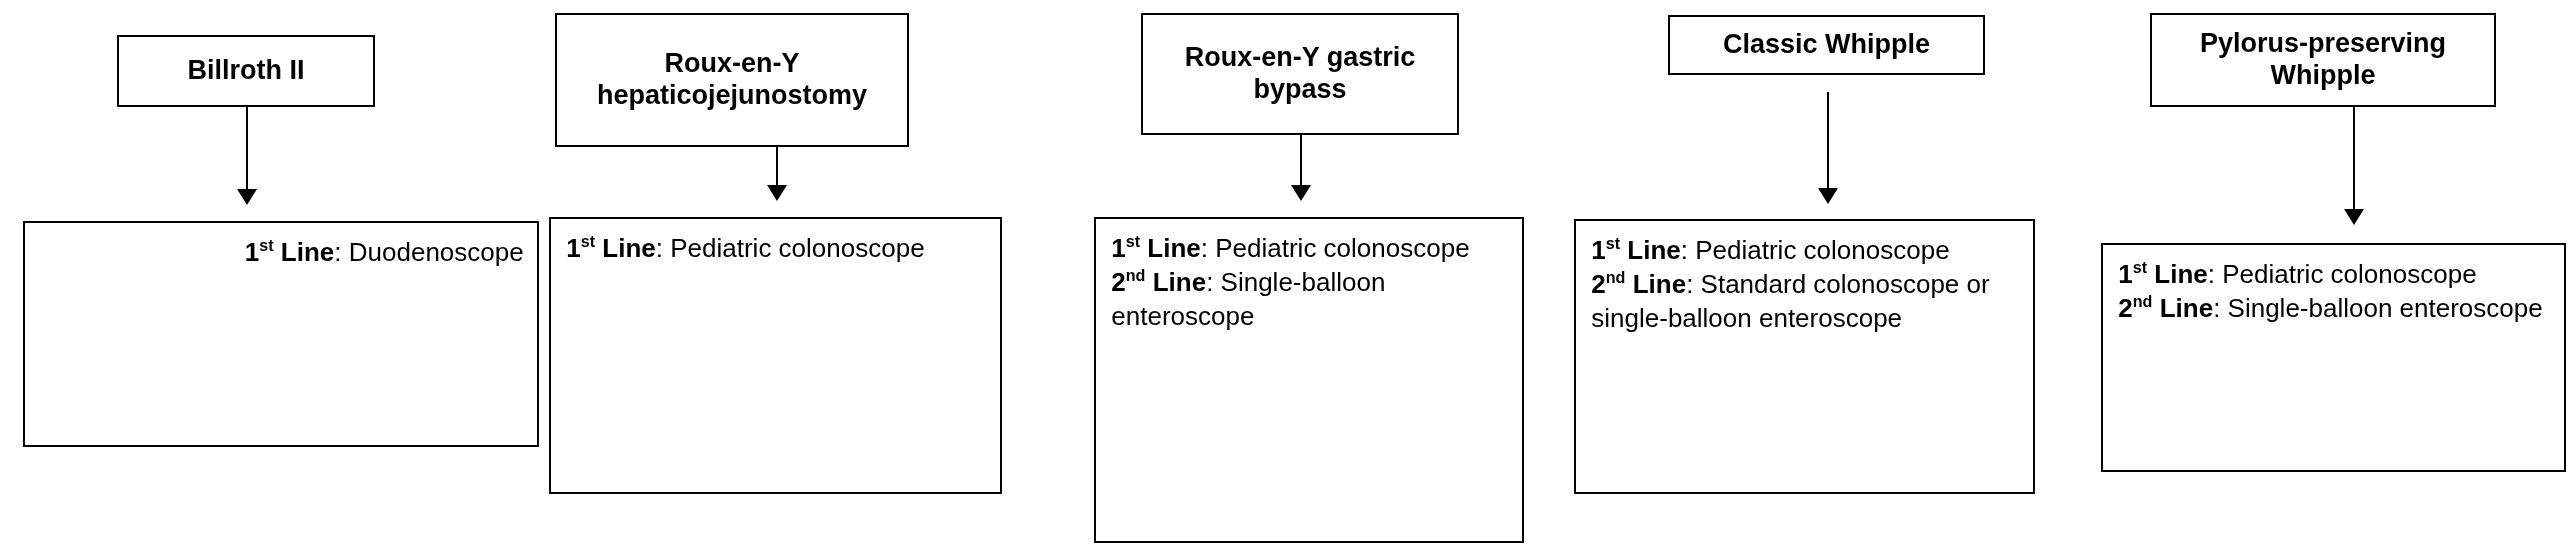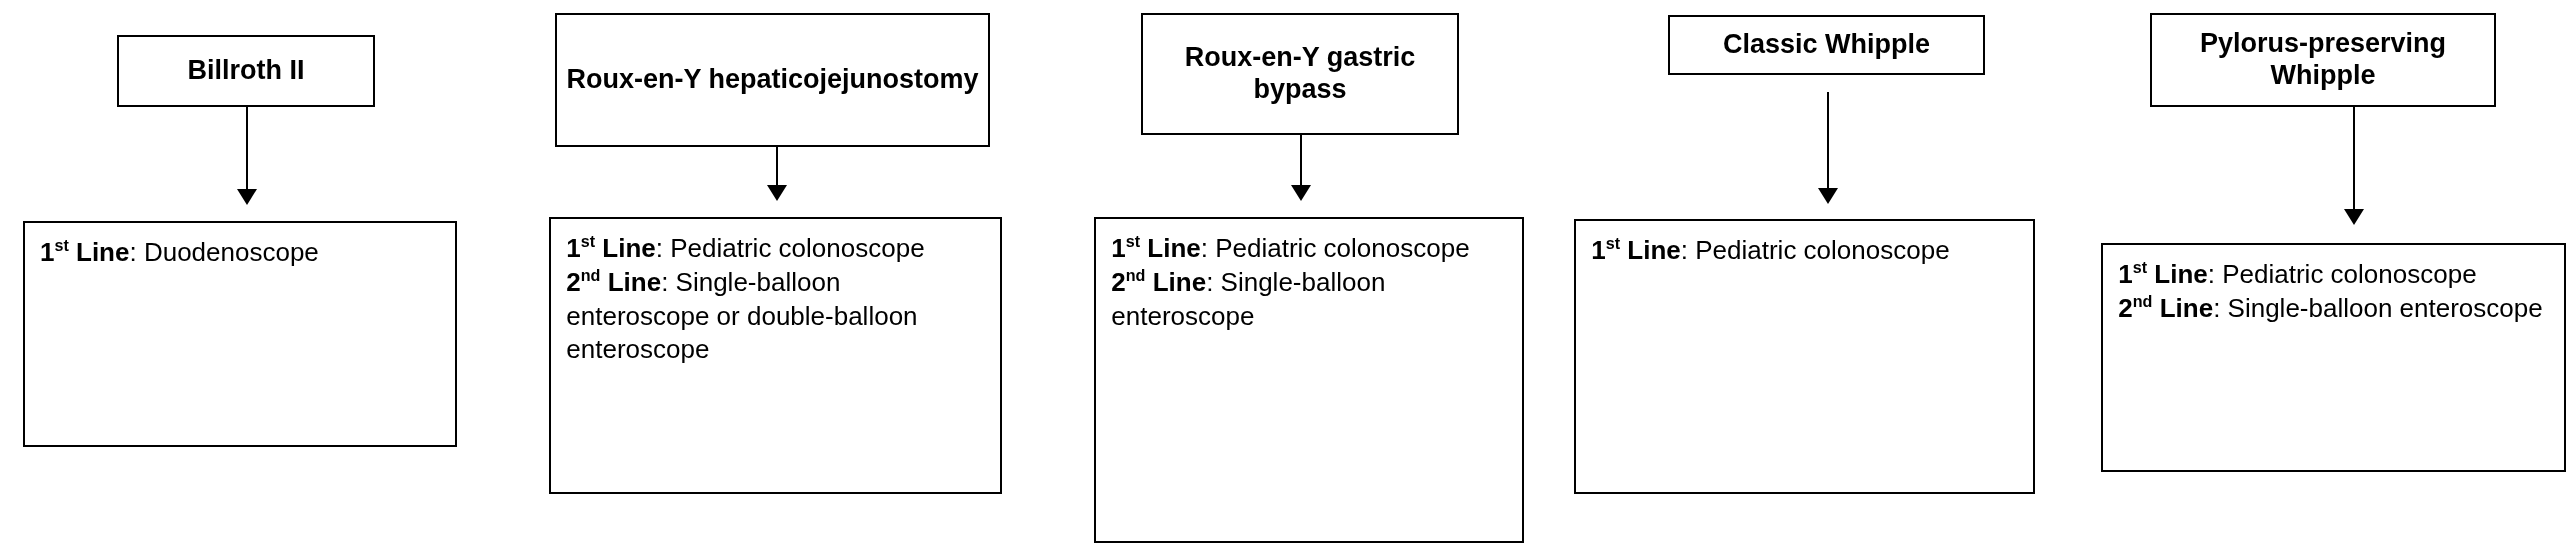--- a/index.html
+++ b/index.html
@@ -86,42 +86,42 @@
     <div class="arrowhead" style="left: 759px; top: 185px;"></div>
     <div class="connector" style="left: 1292px; top: 135px; height: 51px;"></div>
     <div class="arrowhead" style="left: 1283px; top: 185px;"></div>
     <div class="connector" style="left: 1819px; top: 92px; height: 98px;"></div>
     <div class="arrowhead" style="left: 1810px; top: 188px;"></div>
     <div class="connector" style="left: 2345px; top: 107px; height: 104px;"></div>
     <div class="arrowhead" style="left: 2336px; top: 209px;"></div>
     <div class="node header" style="left: 109px; top: 35px; width: 258px; height: 72px;">
       <span>Billroth II</span>
     </div>
-    <div class="node body" style="left: 14.7px; top: 221px; width: 434px; height: 226px;">
+    <div class="node body" style="left: 14.7px; top: 221px; width: 516px; height: 226px; text-align: right;">
       <span class="line-item"><span class="line-label"><span>1</span><sup>st</sup><span> Line</span></span><span class="line-text">: </span><span class="line-text">Duodenoscope</span></span>
     </div>
-    <div class="node header" style="left: 547px; top: 13px; width: 435px; height: 134px;">
+    <div class="node header" style="left: 547px; top: 13px; width: 354px; height: 134px;">
       <span>Roux-en-Y hepaticojejunostomy</span>
     </div>
     <div class="node body" style="left: 541px; top: 217px; width: 453px; height: 277px;">
       <span class="line-item"><span class="line-label"><span>1</span><sup>st</sup><span> Line</span></span><span class="line-text">: </span><span class="line-text">Pediatric colonoscope</span></span>
-      <span class="line-item"><span class="line-label"><span>2</span><sup>nd</sup><span> Line</span></span><span class="line-text">: </span><span class="line-text">Single-balloon enteroscope or double-balloon enteroscope</span></span>
     </div>
     <div class="node header" style="left: 1133px; top: 13px; width: 318px; height: 122px; align-items: center;">
       <span>Roux-en-Y gastric bypass</span>
     </div>
     <div class="node body" style="left: 1086px; top: 217px; width: 430px; height: 326px;">
       <span class="line-item"><span class="line-label"><span>1</span><sup>st</sup><span> Line</span></span><span class="line-text">: </span><span class="line-text">Pediatric colonoscope</span></span>
       <span class="line-item"><span class="line-label"><span>2</span><sup>nd</sup><span> Line</span></span><span class="line-text">: </span><span class="line-text">Single-balloon enteroscope</span></span>
     </div>
     <div class="node header" style="left: 1660px; top: 15.3px; width: 317px; height: 60px;">
       <span>Classic Whipple</span>
     </div>
     <div class="node body" style="left: 1566px; top: 219px; width: 461px; height: 275px;">
       <span class="line-item"><span class="line-label"><span>1</span><sup>st</sup><span> Line</span></span><span class="line-text">: </span><span class="line-text">Pediatric colonoscope</span></span>
+      <span class="line-item"><span class="line-label"><span>2</span><sup>nd</sup><span> Line</span></span><span class="line-text">: </span><span class="line-text">Standard colonoscope or single-balloon enteroscope</span></span>
     </div>
     <div class="node header" style="left: 2142px; top: 13px; width: 346px; height: 94px;">
       <span>Pylorus-preserving Whipple</span>
     </div>
     <div class="node body" style="left: 2093px; top: 243px; width: 465px; height: 229px;">
       <span class="line-item"><span class="line-label"><span>1</span><sup>st</sup><span> Line</span></span><span class="line-text">: </span><span class="line-text">Pediatric colonoscope</span></span>
       <span class="line-item"><span class="line-label"><span>2</span><sup>nd</sup><span> Line</span></span><span class="line-text">: </span><span class="line-text">Single-balloon enteroscope</span></span>
     </div>
   </div>
 

